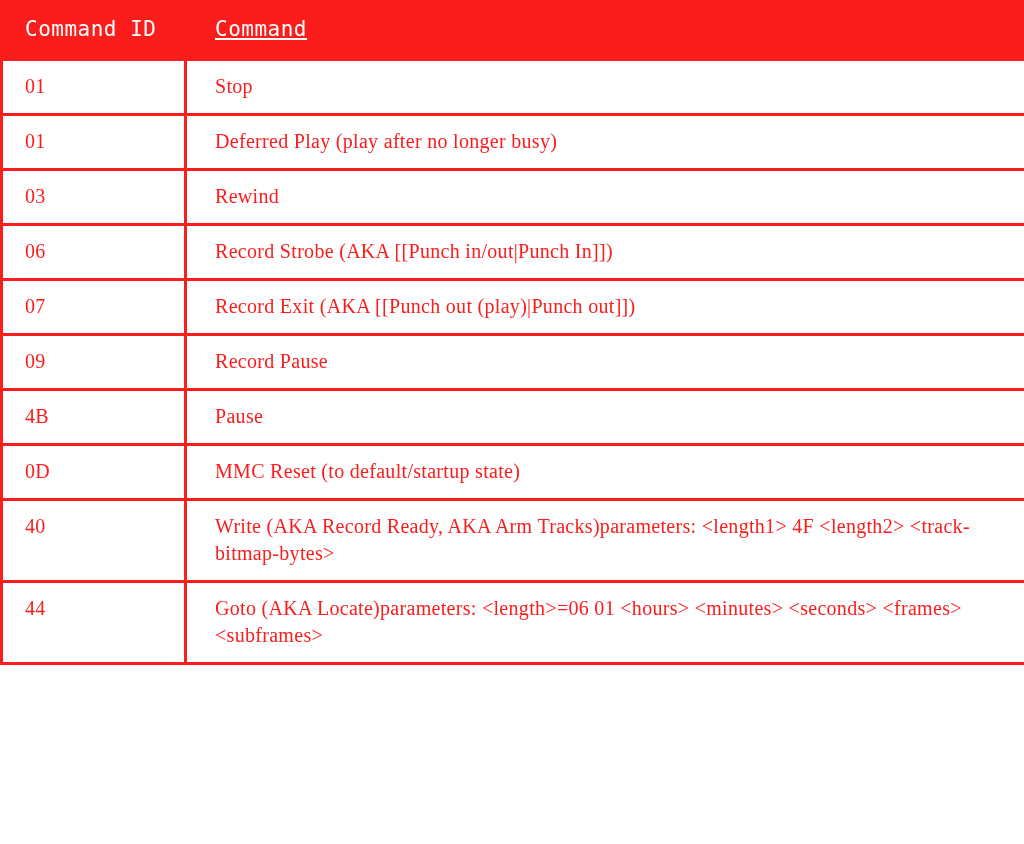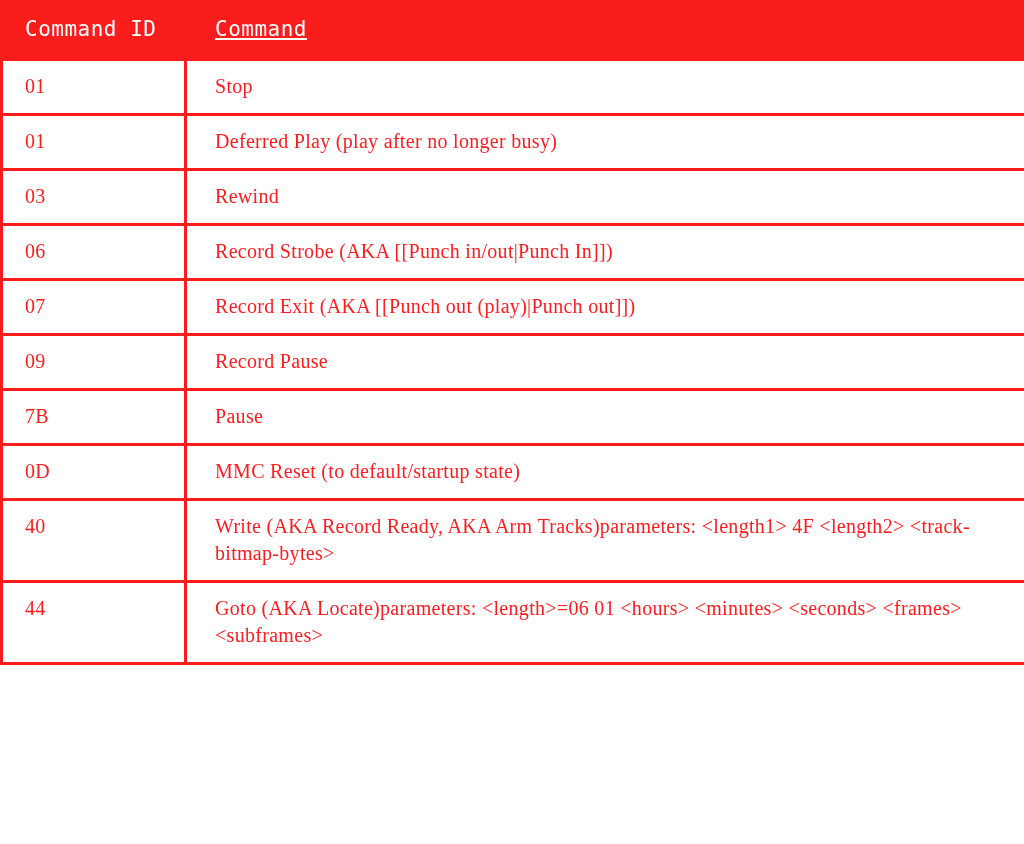--- a/index.html
+++ b/index.html
@@ -95,21 +95,21 @@
       </tr>
       <tr>
         <td class="id">07</td>
         <td class="cmd">Record Exit (AKA [[Punch out (play)|Punch out]])</td>
       </tr>
       <tr>
         <td class="id">09</td>
         <td class="cmd">Record Pause</td>
       </tr>
       <tr>
-        <td class="id">7B</td>
+        <td class="id">4B</td>
         <td class="cmd">Pause</td>
       </tr>
       <tr>
         <td class="id">0D</td>
         <td class="cmd">MMC Reset (to default/startup state)</td>
       </tr>
       <tr>
         <td class="id">40</td>
         <td class="cmd">Write (AKA Record Ready, AKA Arm Tracks)parameters: &lt;length1&gt; 4F &lt;length2&gt; &lt;track-bitmap-bytes&gt;</td>
       </tr>

